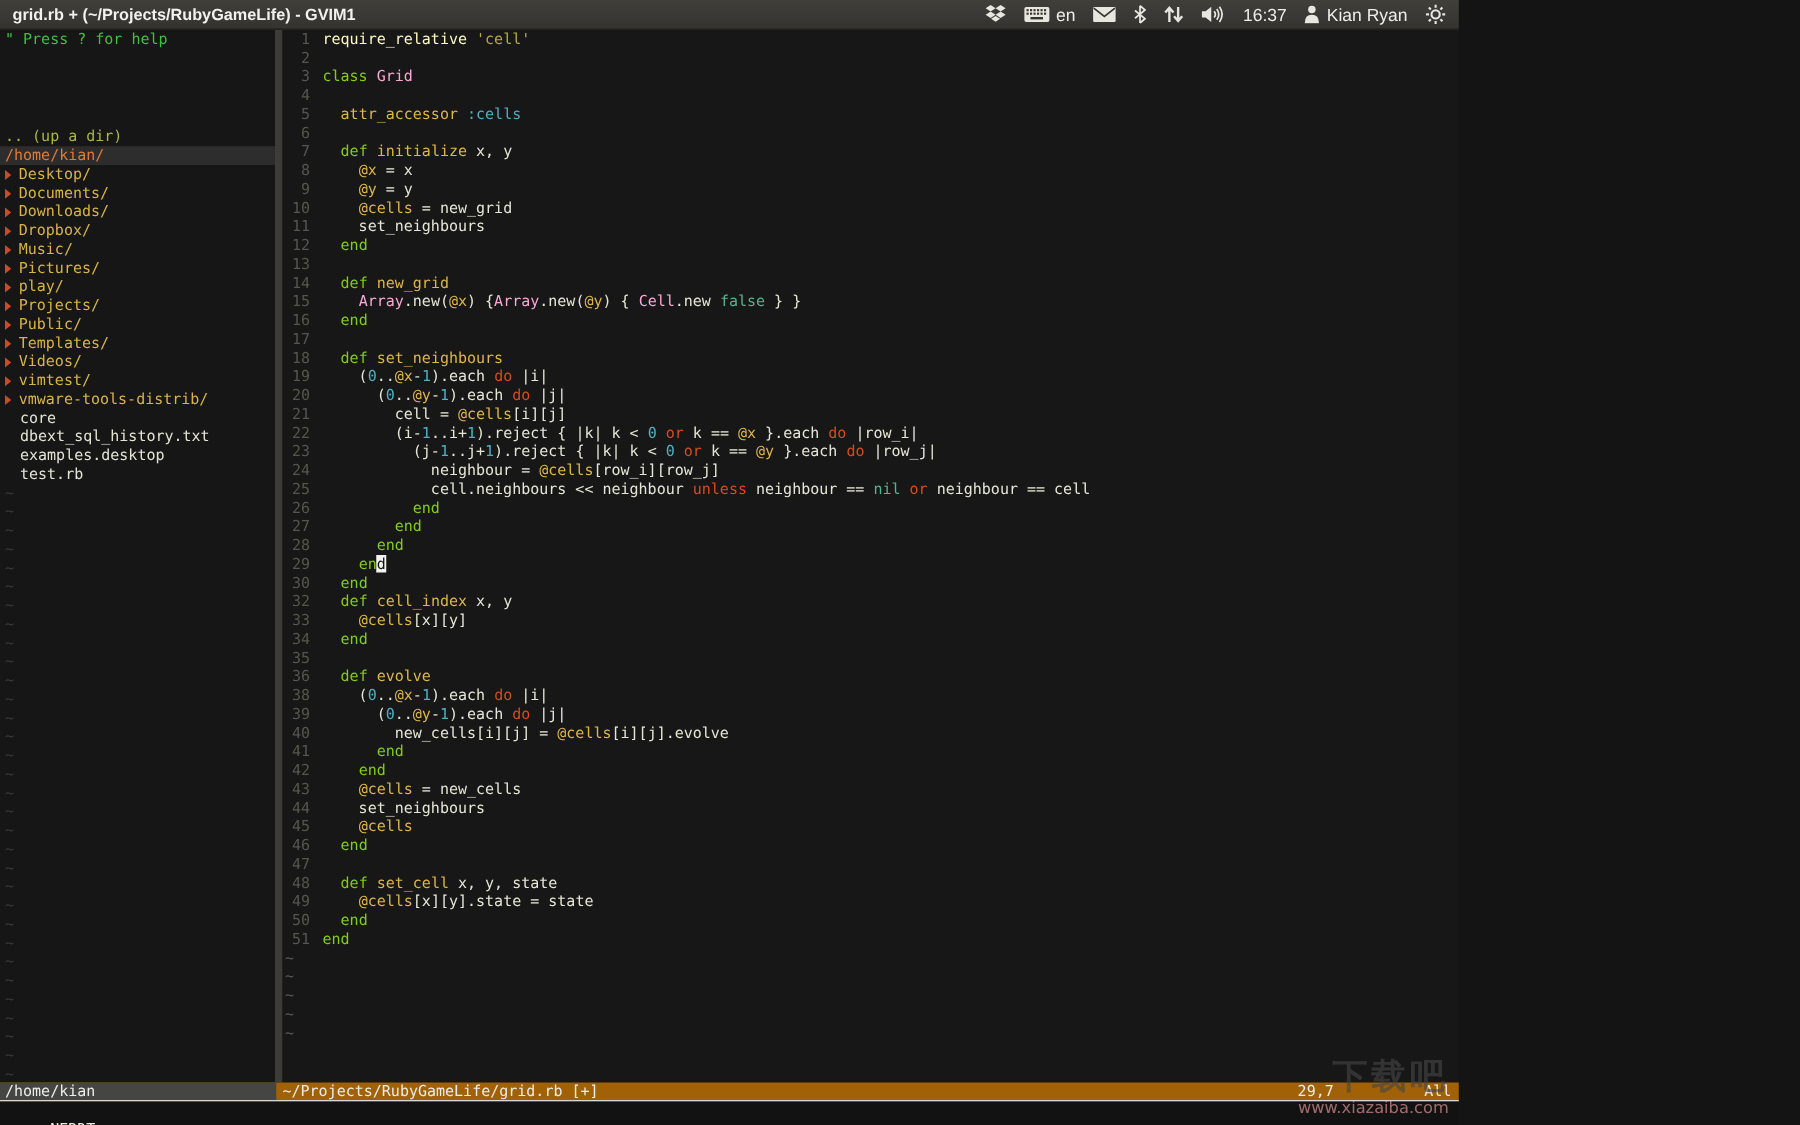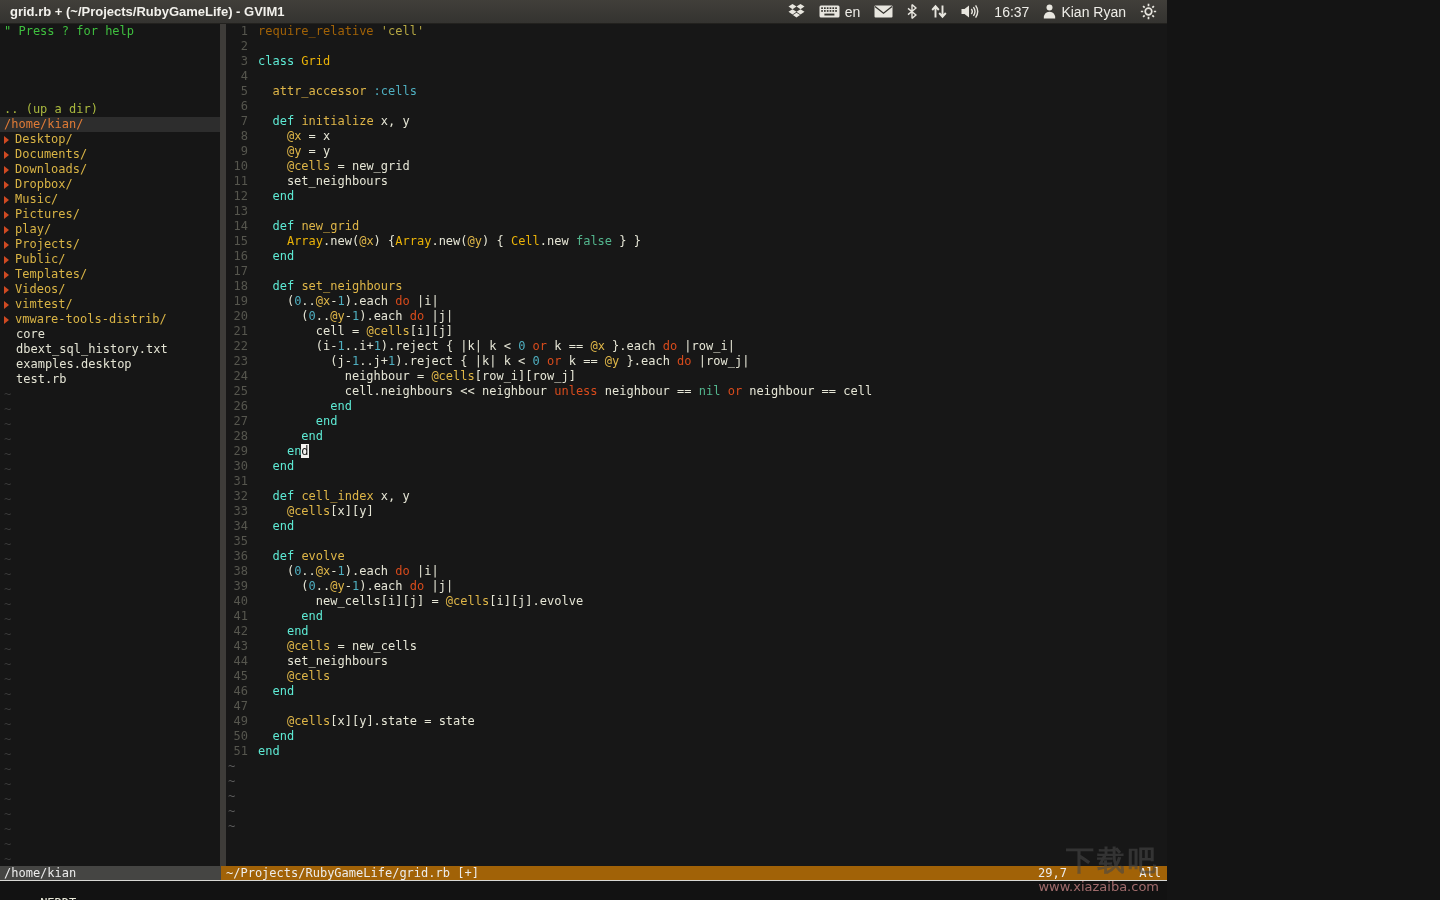--- a/index.html
+++ b/index.html
@@ -45,28 +45,28 @@
     border-left:5px solid #cf4a22;
     border-top:4px solid transparent;border-bottom:4px solid transparent;
   }
   .srow.file{color:#e4e4d4;padding-left:16px;}
   .srow.stilde{color:#3a3a3a;}
 
   
   .code-line{height:15px;white-space:pre;}
   .line-number{display:inline-block;width:22px;text-align:right;color:#56564e;margin-right:10px;}
   .tok-p{color:#e6e6d6;}
-  .tok-k{color:#5eead4;}
+  .tok-k{color:#84cc16;}
   .tok-c{color:#d84b1c;}
   .tok-m{color:#dfb648;}
   .tok-n{color:#4fafc0;}
   .tok-b{color:#53b68e;}
   .tok-s{color:#b6a843;}
-  .tok-r{color:#a16207;text-align:center;}
-  .tok-t{color:#eab308;margin-top:36px;}
+  .tok-r{color:#fef9c3;text-align:center;}
+  .tok-t{color:#f9a8d4;margin-top:36px;}
   .tok-x{background:#f2f2ee;color:#141414;}
   .code-tilde{height:15px;color:#5a5a5a;padding-left:2px;white-space:pre;}
 
   
   .statusline{
     position:relative;height:14px;background:#a16207;
     border-bottom:1px solid #d8d8d4;
     font-size:12px;line-height:14px;color:#ececec;white-space:pre;
   }
   .statusline::before{
@@ -264,36 +264,36 @@
         <div class="code-line"><span class="line-number">21</span><span class="tok-p">        cell = </span><span class="tok-m">@cells</span><span class="tok-p">[i][j]</span></div>
         <div class="code-line"><span class="line-number">22</span><span class="tok-p">        (i-</span><span class="tok-n">1</span><span class="tok-p">..i+</span><span class="tok-n">1</span><span class="tok-p">).reject { |k| k &lt; </span><span class="tok-n">0</span><span class="tok-p"> </span><span class="tok-c">or</span><span class="tok-p"> k == </span><span class="tok-m">@x</span><span class="tok-p"> }.each </span><span class="tok-c">do</span><span class="tok-p"> |row_i|</span></div>
         <div class="code-line"><span class="line-number">23</span><span class="tok-p">          (j-</span><span class="tok-n">1</span><span class="tok-p">..j+</span><span class="tok-n">1</span><span class="tok-p">).reject { |k| k &lt; </span><span class="tok-n">0</span><span class="tok-p"> </span><span class="tok-c">or</span><span class="tok-p"> k == </span><span class="tok-m">@y</span><span class="tok-p"> }.each </span><span class="tok-c">do</span><span class="tok-p"> |row_j|</span></div>
         <div class="code-line"><span class="line-number">24</span><span class="tok-p">            neighbour = </span><span class="tok-m">@cells</span><span class="tok-p">[row_i][row_j]</span></div>
         <div class="code-line"><span class="line-number">25</span><span class="tok-p">            cell.neighbours &lt;&lt; neighbour </span><span class="tok-c">unless</span><span class="tok-p"> neighbour == </span><span class="tok-b">nil</span><span class="tok-p"> </span><span class="tok-c">or</span><span class="tok-p"> neighbour == cell</span></div>
         <div class="code-line"><span class="line-number">26</span><span class="tok-p">          </span><span class="tok-k">end</span></div>
         <div class="code-line"><span class="line-number">27</span><span class="tok-p">        </span><span class="tok-k">end</span></div>
         <div class="code-line"><span class="line-number">28</span><span class="tok-p">      </span><span class="tok-k">end</span></div>
         <div class="code-line"><span class="line-number">29</span><span class="tok-p">    </span><span class="tok-k">en</span><span class="tok-x">d</span></div>
         <div class="code-line"><span class="line-number">30</span><span class="tok-p">  </span><span class="tok-k">end</span></div>
-        <div class="code-line"><span class="line-number">31</span></div>
         <div class="code-line"><span class="line-number">32</span><span class="tok-p">  </span><span class="tok-k">def</span><span class="tok-p"> </span><span class="tok-m">cell_index</span><span class="tok-p"> x, y</span></div>
         <div class="code-line"><span class="line-number">33</span><span class="tok-p">    </span><span class="tok-m">@cells</span><span class="tok-p">[x][y]</span></div>
         <div class="code-line"><span class="line-number">34</span><span class="tok-p">  </span><span class="tok-k">end</span></div>
         <div class="code-line"><span class="line-number">35</span></div>
         <div class="code-line"><span class="line-number">36</span><span class="tok-p">  </span><span class="tok-k">def</span><span class="tok-p"> </span><span class="tok-m">evolve</span></div>
         <div class="code-line"><span class="line-number">38</span><span class="tok-p">    (</span><span class="tok-n">0</span><span class="tok-p">..</span><span class="tok-m">@x</span><span class="tok-p">-</span><span class="tok-n">1</span><span class="tok-p">).each </span><span class="tok-c">do</span><span class="tok-p"> |i|</span></div>
         <div class="code-line"><span class="line-number">39</span><span class="tok-p">      (</span><span class="tok-n">0</span><span class="tok-p">..</span><span class="tok-m">@y</span><span class="tok-p">-</span><span class="tok-n">1</span><span class="tok-p">).each </span><span class="tok-c">do</span><span class="tok-p"> |j|</span></div>
         <div class="code-line"><span class="line-number">40</span><span class="tok-p">        new_cells[i][j] = </span><span class="tok-m">@cells</span><span class="tok-p">[i][j].evolve</span></div>
         <div class="code-line"><span class="line-number">41</span><span class="tok-p">      </span><span class="tok-k">end</span></div>
         <div class="code-line"><span class="line-number">42</span><span class="tok-p">    </span><span class="tok-k">end</span></div>
         <div class="code-line"><span class="line-number">43</span><span class="tok-p">    </span><span class="tok-m">@cells</span><span class="tok-p"> = new_cells</span></div>
         <div class="code-line"><span class="line-number">44</span><span class="tok-p">    set_neighbours</span></div>
         <div class="code-line"><span class="line-number">45</span><span class="tok-p">    </span><span class="tok-m">@cells</span></div>
         <div class="code-line"><span class="line-number">46</span><span class="tok-p">  </span><span class="tok-k">end</span></div>
         <div class="code-line"><span class="line-number">47</span></div>
+        <div class="code-line"><span class="line-number">48</span><span class="tok-p">  </span><span class="tok-k">def</span><span class="tok-p"> </span><span class="tok-m">set_cell</span><span class="tok-p"> x, y, state</span></div>
         <div class="code-line"><span class="line-number">49</span><span class="tok-p">    </span><span class="tok-m">@cells</span><span class="tok-p">[x][y].state = state</span></div>
         <div class="code-line"><span class="line-number">50</span><span class="tok-p">  </span><span class="tok-k">end</span></div>
         <div class="code-line"><span class="line-number">51</span><span class="tok-k">end</span></div>
         <div class="code-tilde">~</div>
         <div class="code-tilde">~</div>
         <div class="code-tilde">~</div>
         <div class="code-tilde">~</div>
         <div class="code-tilde">~</div>
       </div>
   </div>

